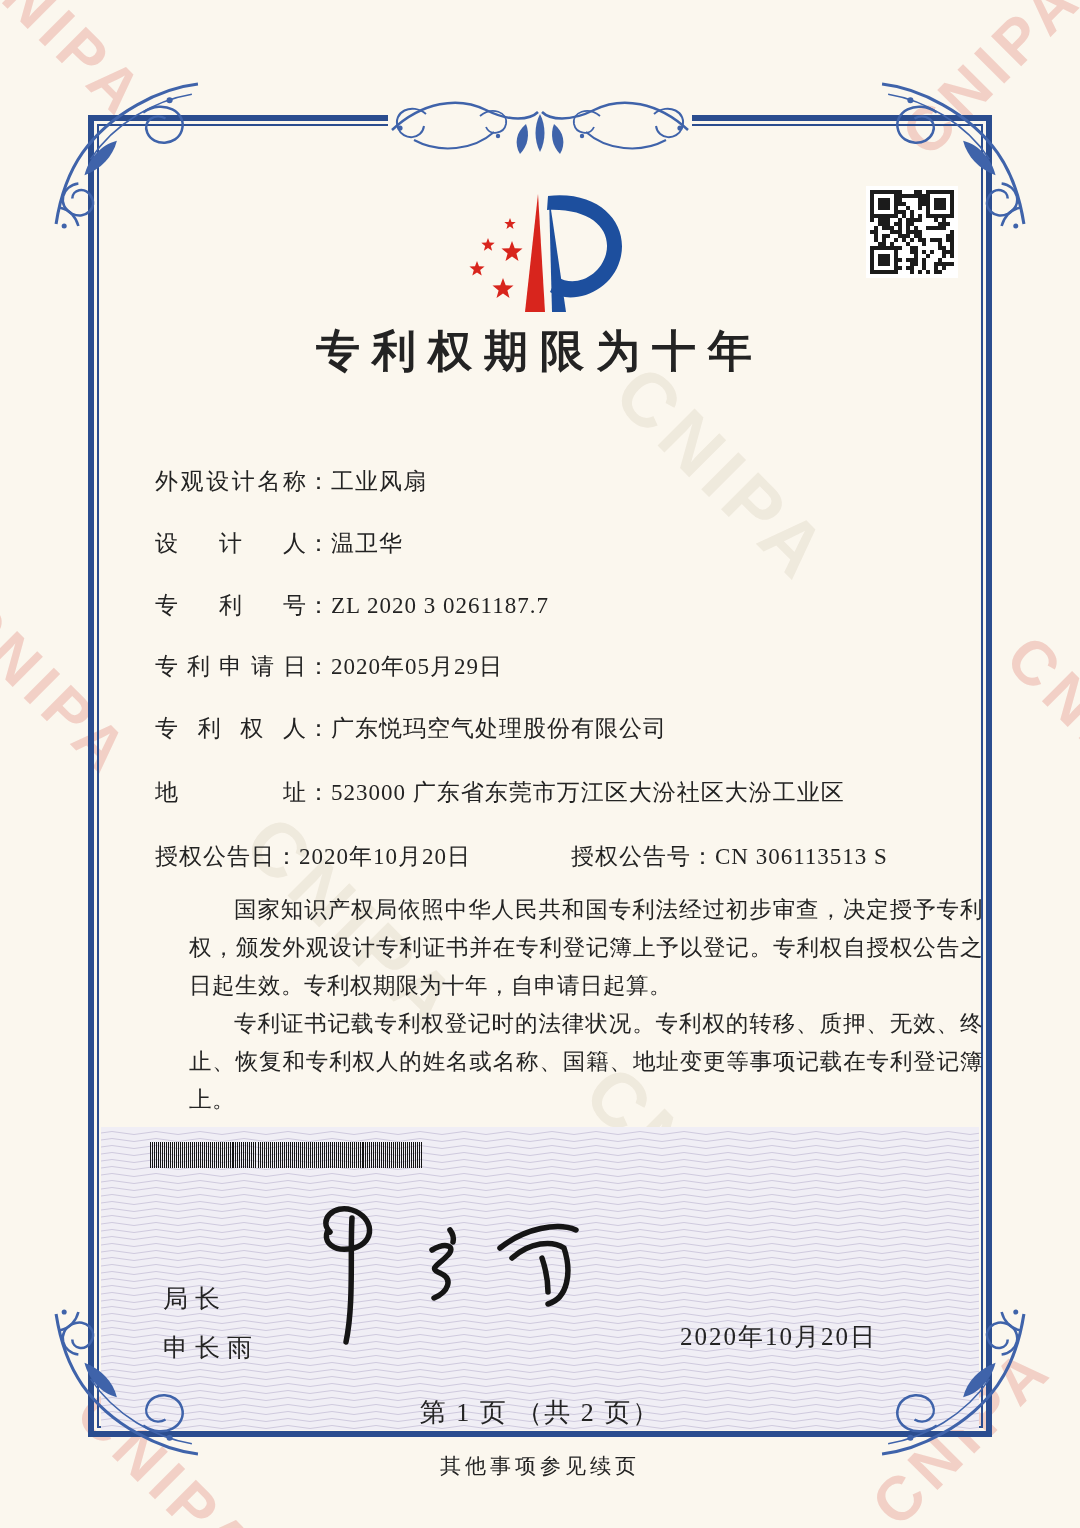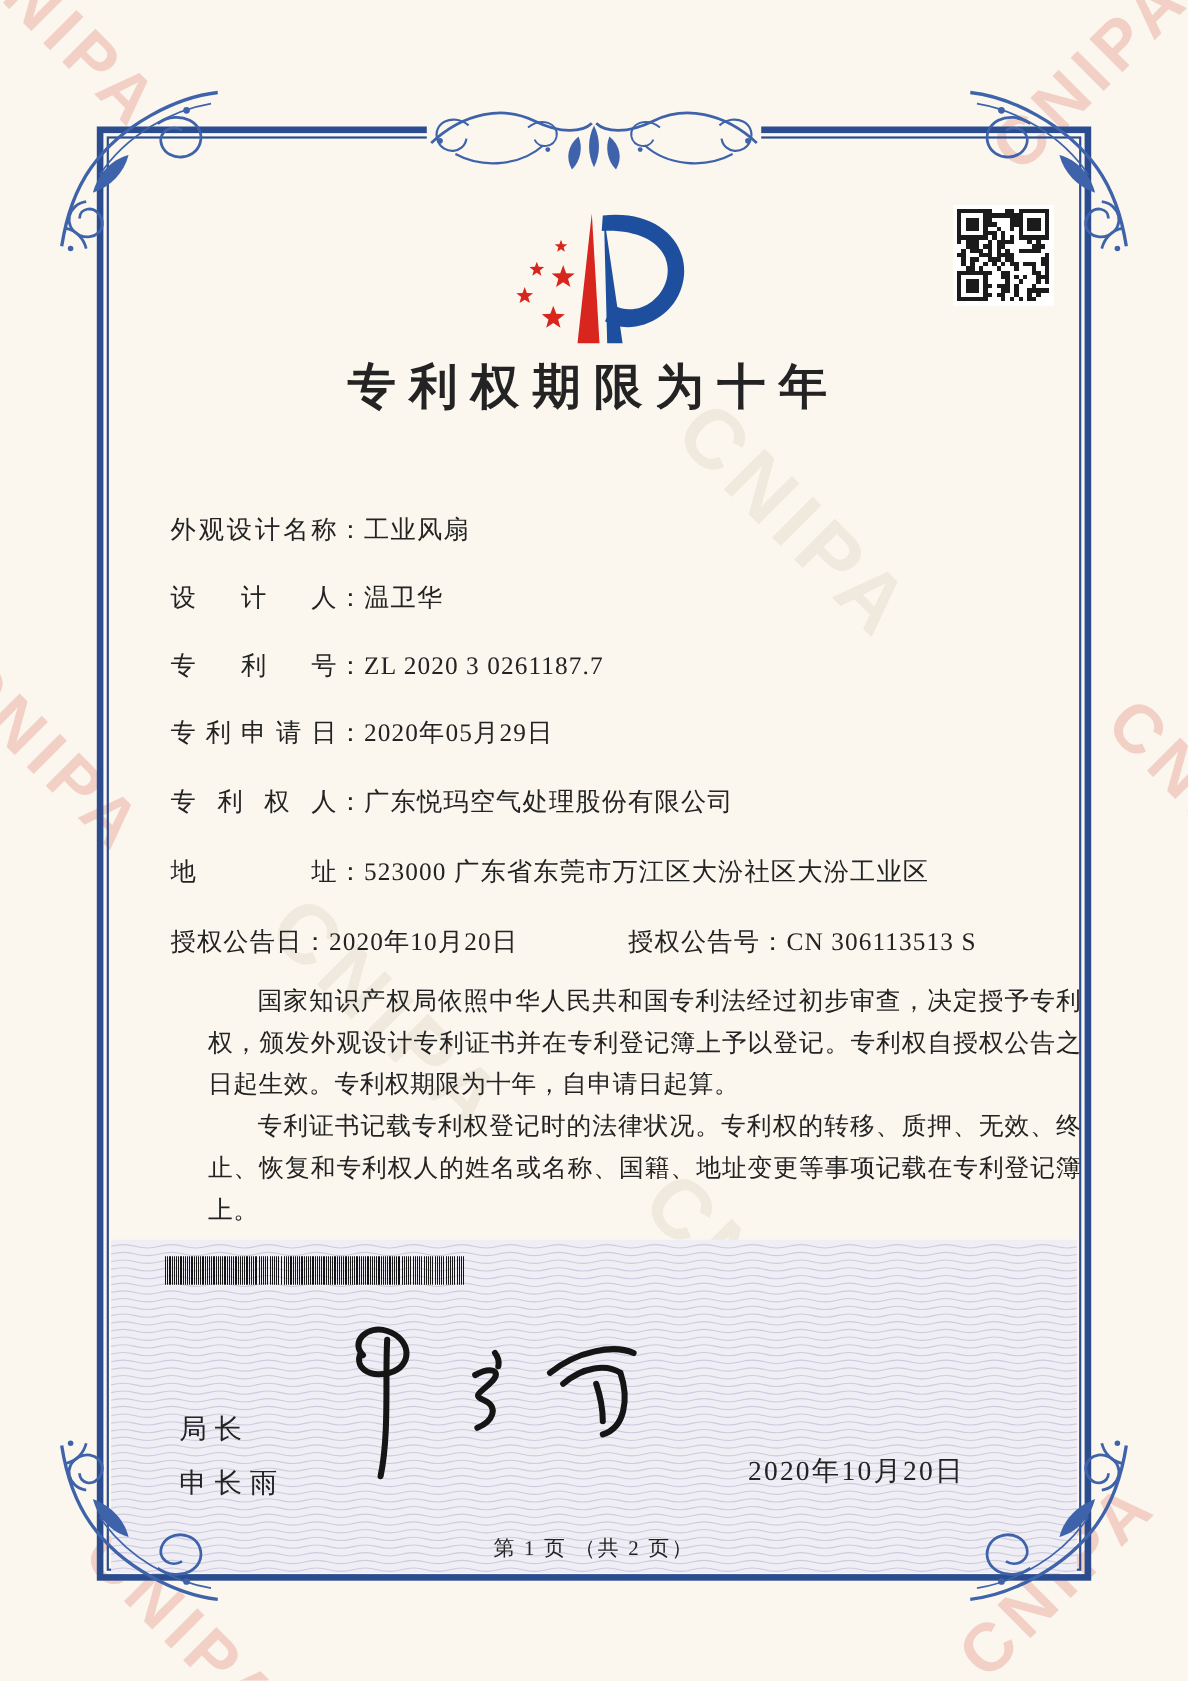--- a/index.html
+++ b/index.html
@@ -25,21 +25,21 @@
   .frow{left:155px;font-size:23px;letter-spacing:1px;white-space:nowrap;}
   .frow .lbl{display:inline-block;width:152px;text-align:justify;text-align-last:justify;}
   .grant-seg{font-size:23px;letter-spacing:1px;white-space:nowrap;}
   .body-text{left:143px;top:891px;width:794px;font-size:22.5px;line-height:38px;
              text-align:justify;letter-spacing:0.5px;margin-left:46px;}
   .body-text p{margin:0;text-indent:2em;}
   #band{position:absolute;left:101px;top:1127px;width:878px;height:303px;background:#f0eef5;z-index:1;}
   .z3{z-index:3;}
   .director{left:163px;font-size:25px;font-family:"Liberation Sans","DejaVu Sans",sans-serif;letter-spacing:7px;margin-top:48px;}
   .issue-date{left:680px;top:1320px;font-size:25px;letter-spacing:2px;}
-  .pageinfo{left:0;top:1395px;width:1080px;text-align:center;font-size:19px;letter-spacing:2px;}
+  .pageinfo{left:0;top:1395px;width:1080px;text-align:center;font-size:26px;letter-spacing:2px;}
   .footnote{left:0;top:1452px;width:1080px;text-align:center;font-size:21px;letter-spacing:4px;}
   svg{display:block;}
 </style>
 </head>
 <body>
 
 <div id="page">
 
   <div class="wm wm-pink rot45" style="left:-55px;top:-8px;">CNIPA</div>
   <div class="wm wm-pink rotm45" style="left:880px;top:30px;">CNIPA</div>
@@ -565,20 +565,21 @@
     <path d="M160,38 C163,42 164,46 163,50"></path>
     <path d="M210,56 C235,36 268,30 286,38"></path>
     <path d="M222,66 C240,50 262,48 274,56 C282,80 278,106 258,112"></path>
     <path d="M252,66 C256,78 258,90 258,100"></path>
   </svg>
 
   <div class="abs issue-date z3">2020年10月20日</div>
 
   <div class="abs pageinfo z3">第 1 页 （共 2 页）</div>
 
+  <div class="abs footnote z3">其他事项参见续页</div>
 
   <svg width="0" height="0" style="position:absolute" aria-hidden="true">
     <defs>
       <g id="cornerFl" fill="none" stroke="#3f63aa">
         <path d="M146,6 C110,10 60,34 32,74 C18,94 10,118 6,144" stroke-width="3"></path>
         <path d="M140,16 C104,22 64,44 40,80" stroke-width="1.5"></path>
         <path d="M92,34 c20,-14 44,0 38,18 c-5,15 -28,16 -34,2 c-5,-12 8,-20 18,-14" stroke-width="2.5"></path>
         <path d="M28,104 c-16,2 -22,22 -6,30 c13,6 26,-6 18,-18 c-6,-9 -18,-6 -18,3" stroke-width="2.5"></path>
         <path d="M66,62 C50,66 38,80 34,96 C50,90 62,78 66,62 Z" fill="#3f63aa" stroke="none"></path>
         <path d="M10,128 c10,2 16,10 18,18" stroke-width="2.5"></path>

